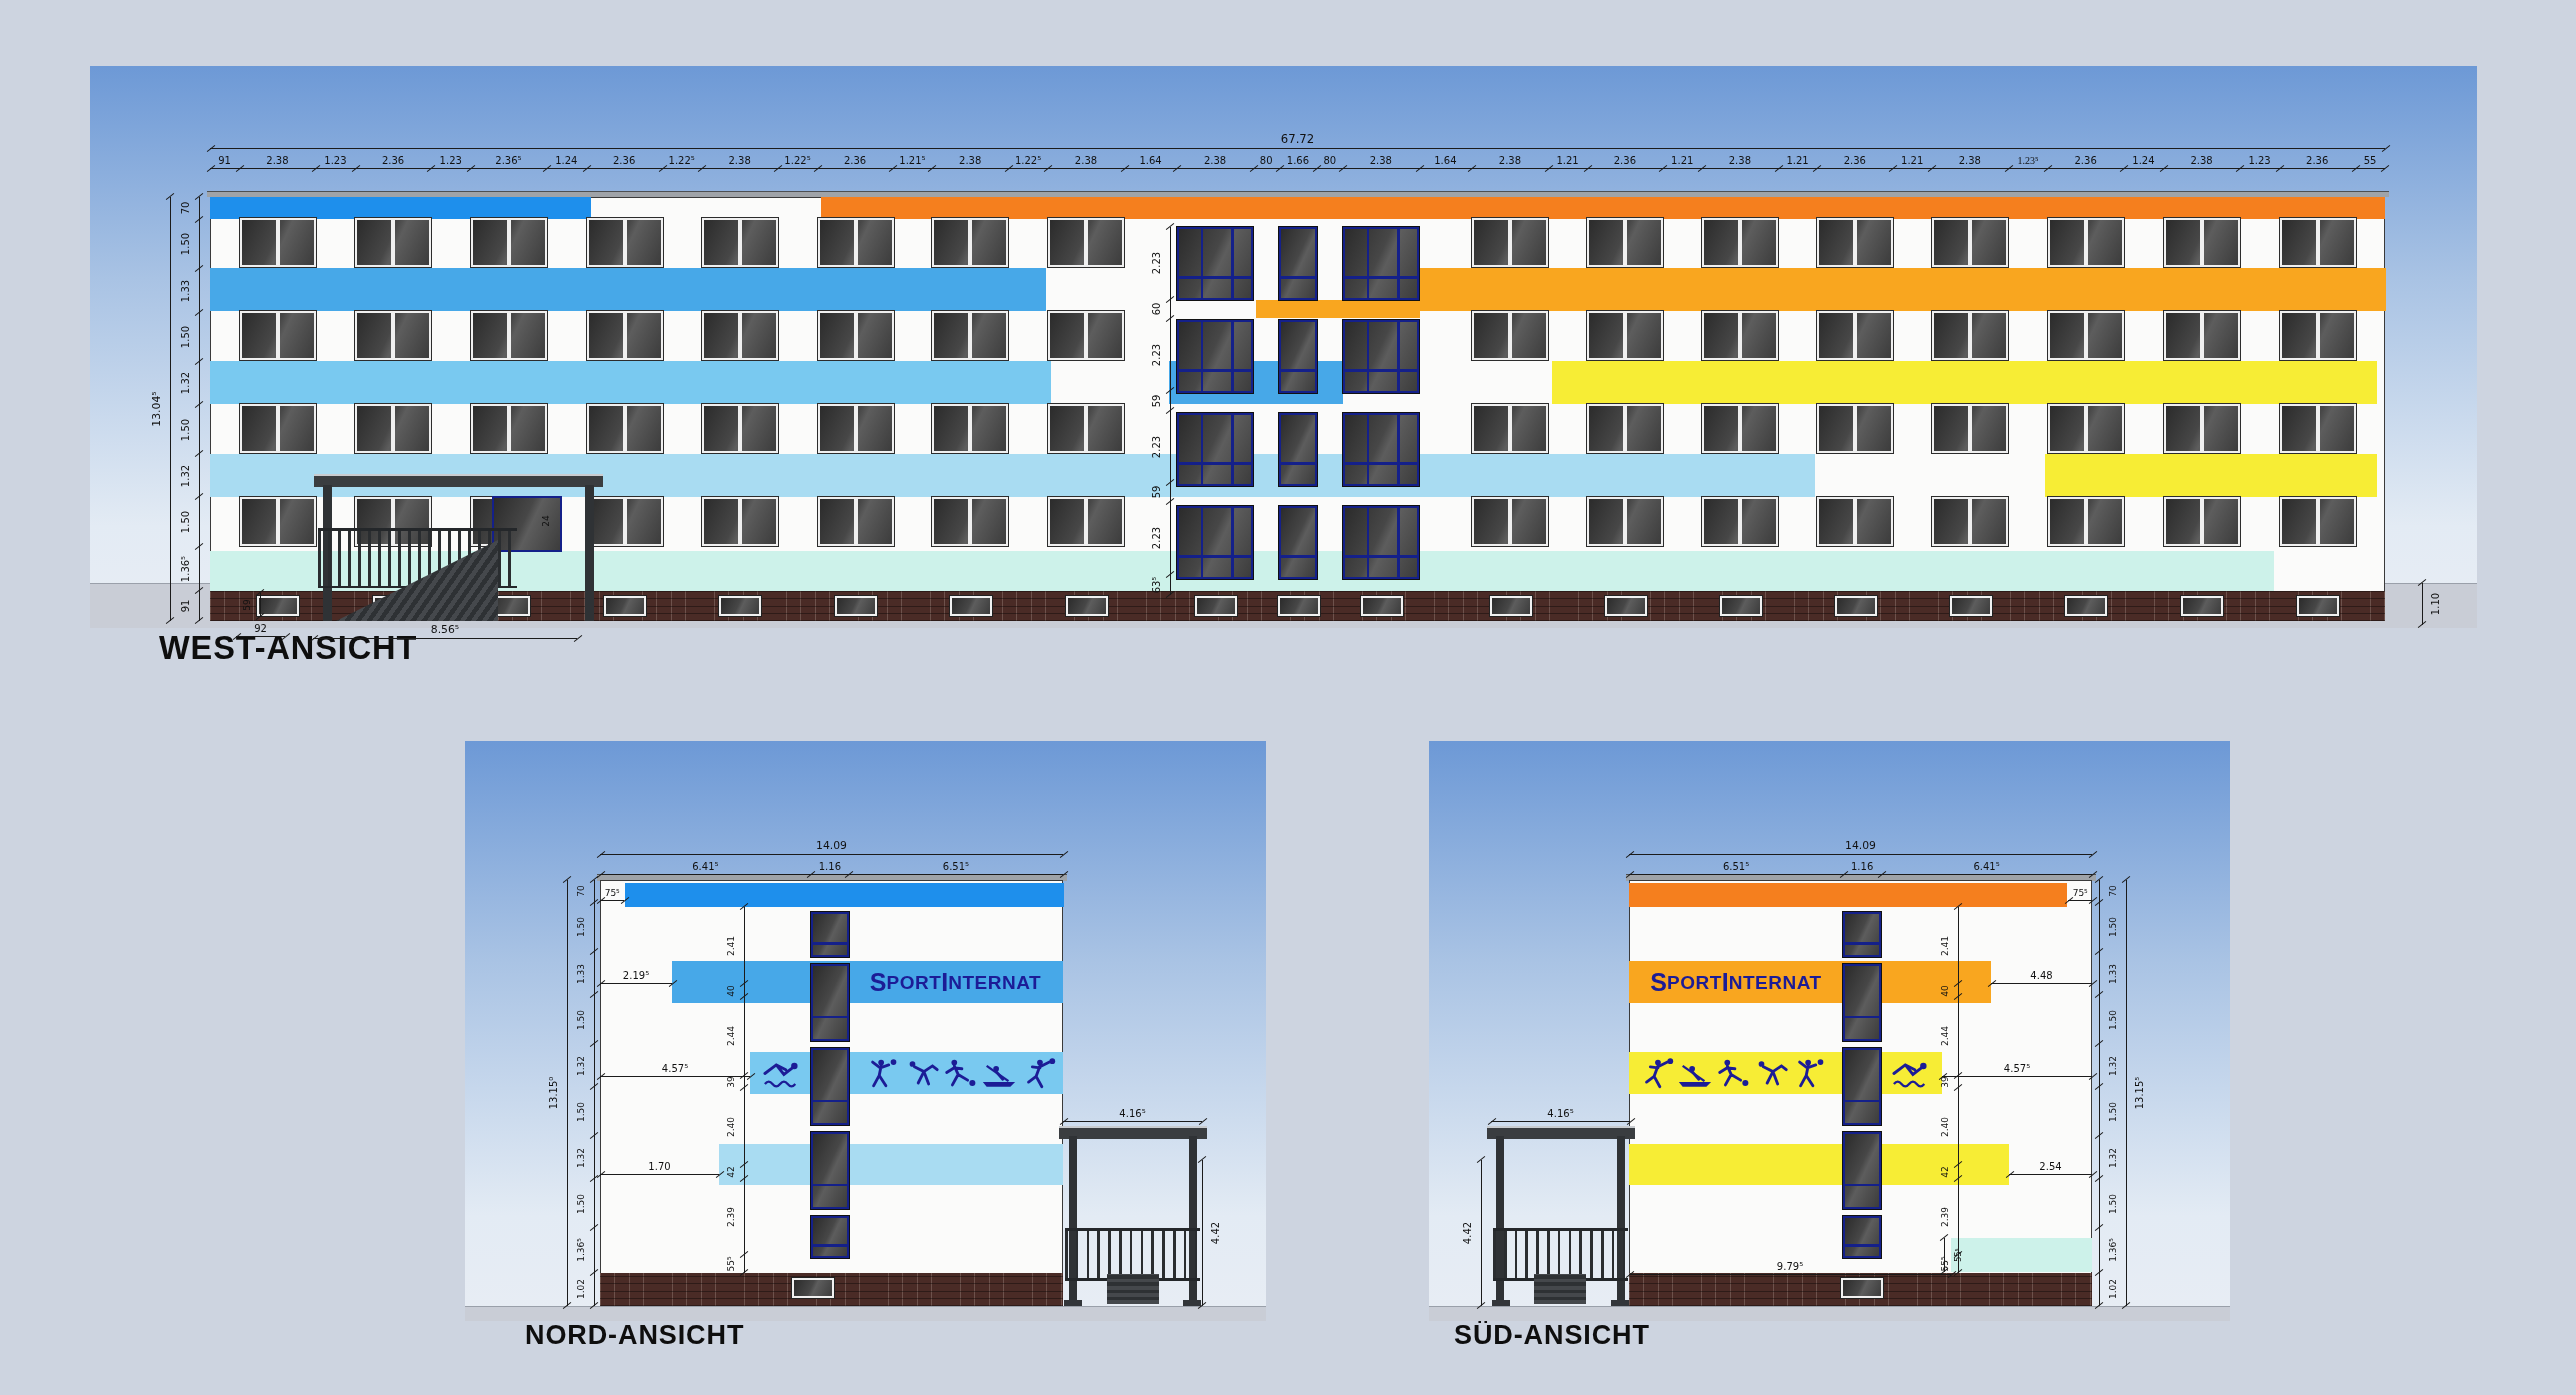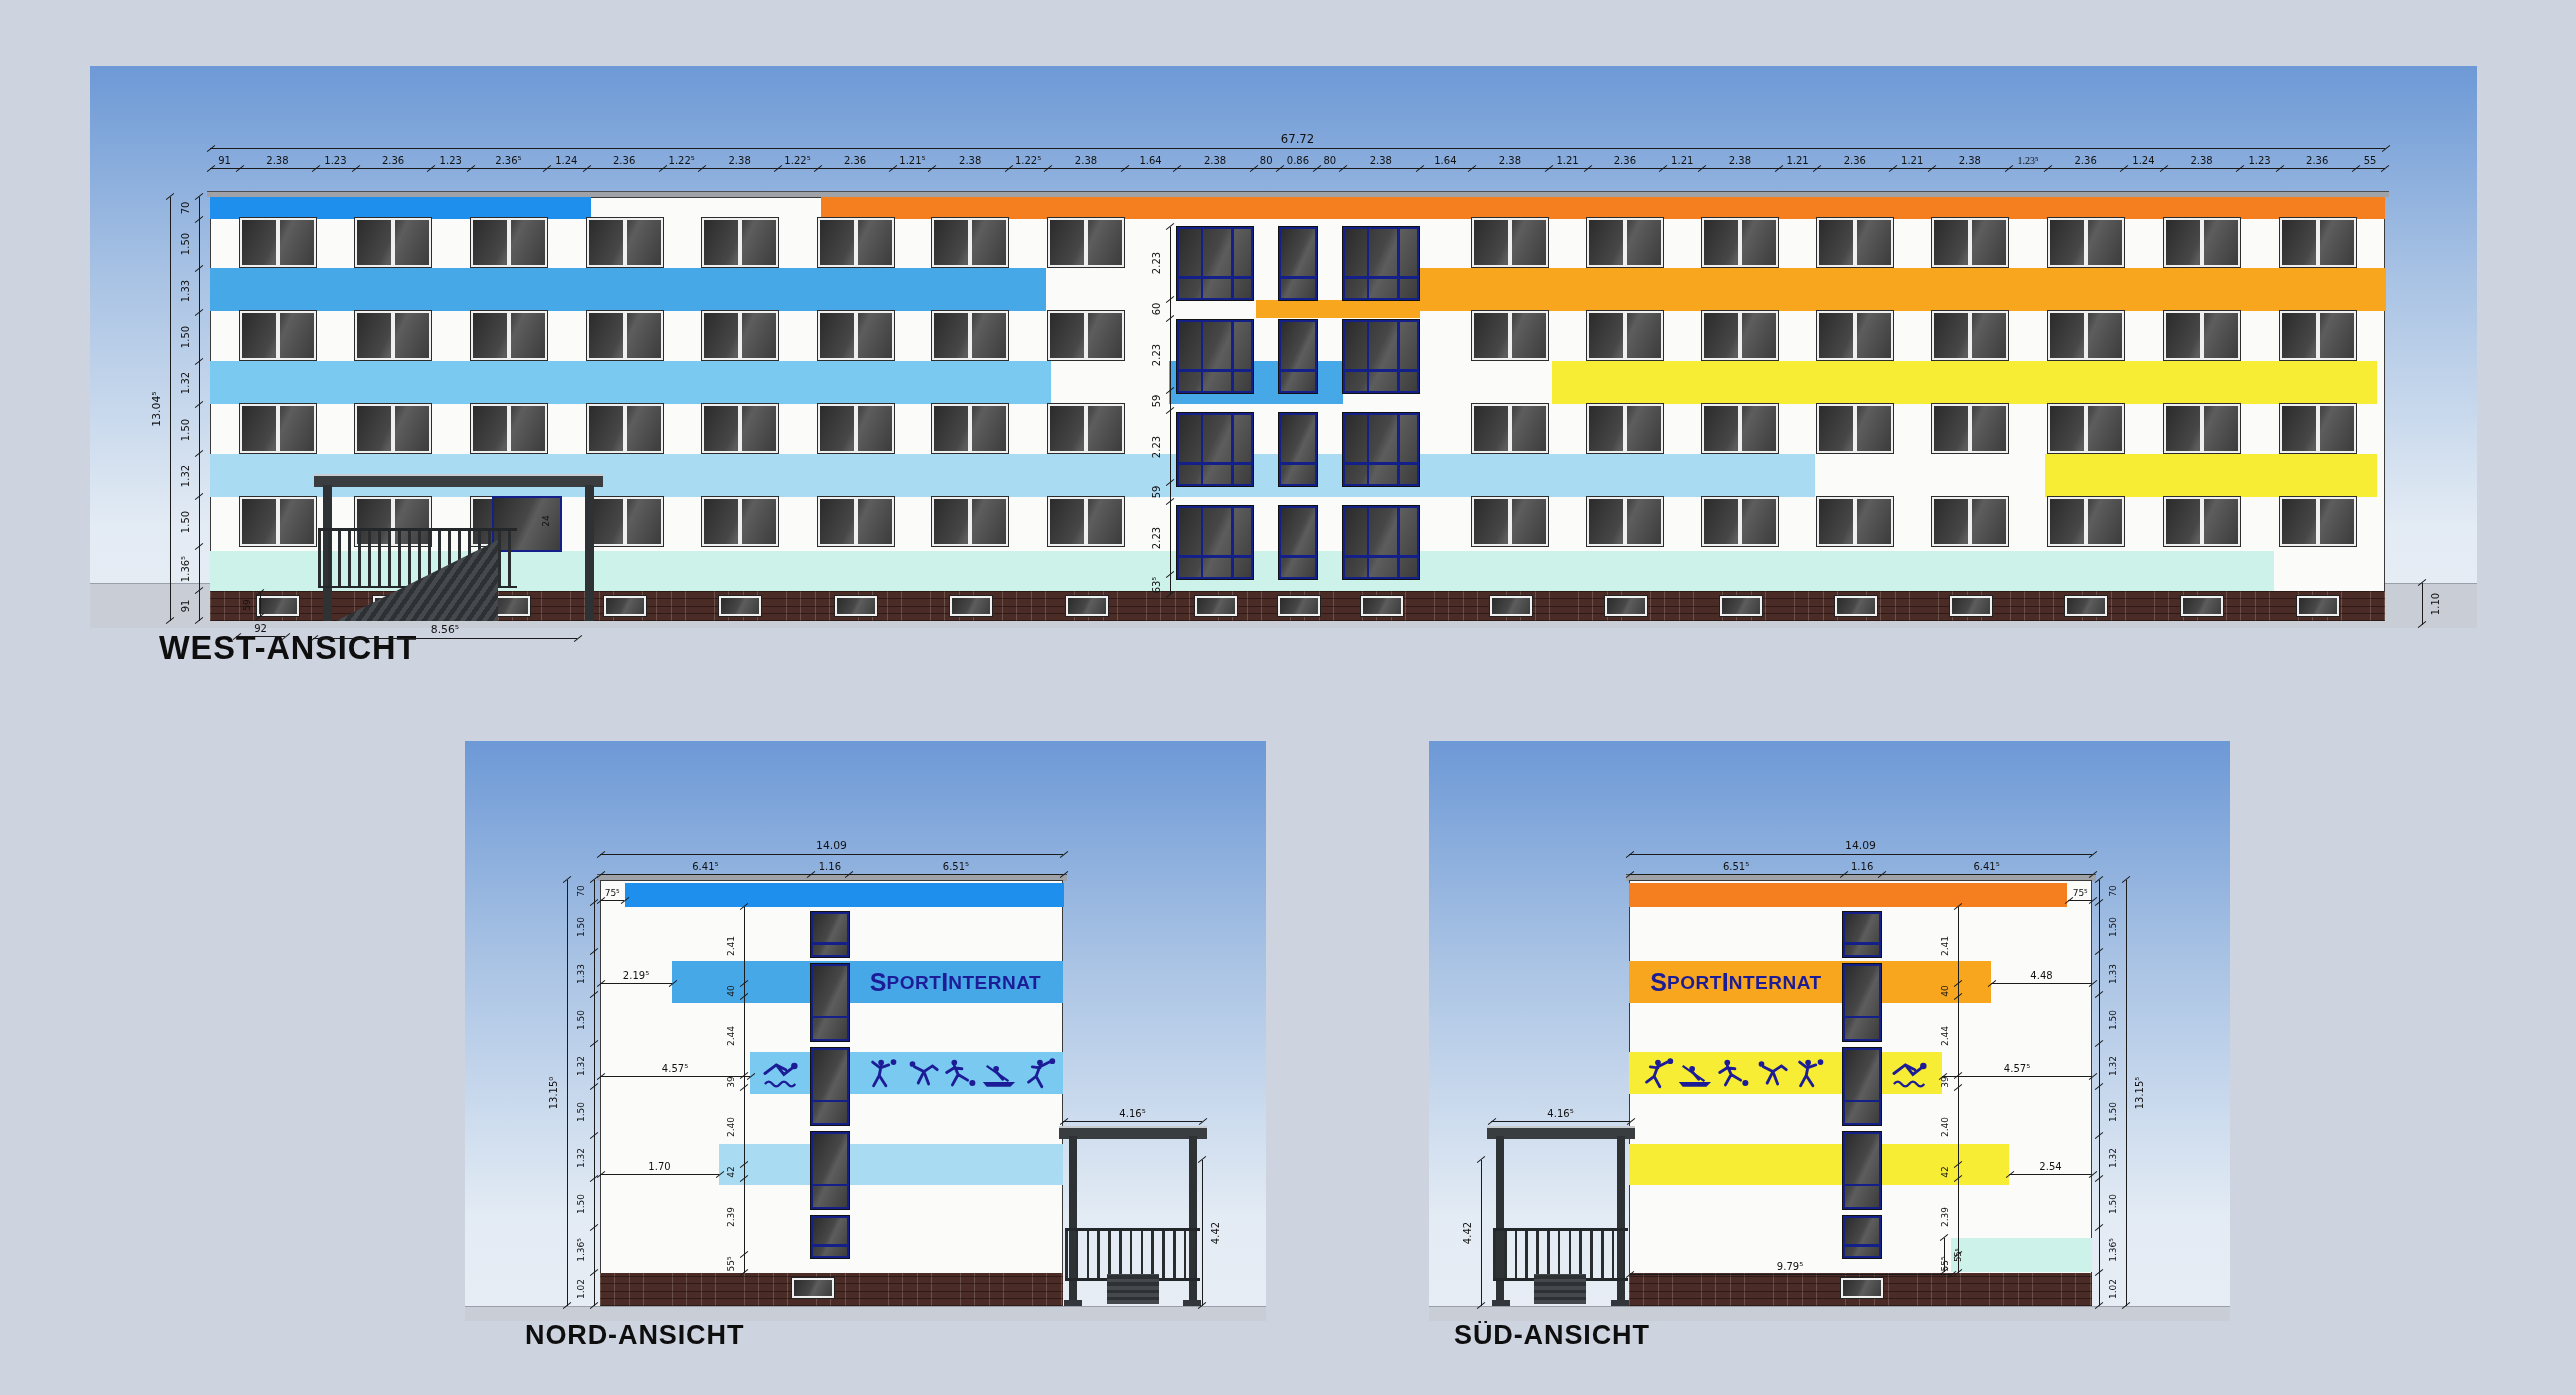--- a/index.html
+++ b/index.html
@@ -389,21 +389,21 @@
       <div class="hseg" style="flex-grow: 1.64;">
         <span class="hlab">1.64</span>
       </div>
       <div class="hseg" style="flex-grow: 2.38;">
         <span class="hlab">2.38</span>
       </div>
       <div class="hseg" style="flex-grow: 0.8;">
         <span class="hlab">80</span>
       </div>
       <div class="hseg" style="flex-grow: 1.18;">
-        <span class="hlab">0.86</span>
+        <span class="hlab">1.66</span>
       </div>
       <div class="hseg" style="flex-grow: 0.8;">
         <span class="hlab">80</span>
       </div>
       <div class="hseg" style="flex-grow: 2.38;">
         <span class="hlab">2.38</span>
       </div>
       <div class="hseg" style="flex-grow: 1.64;">
         <span class="hlab">1.64</span>
       </div>

